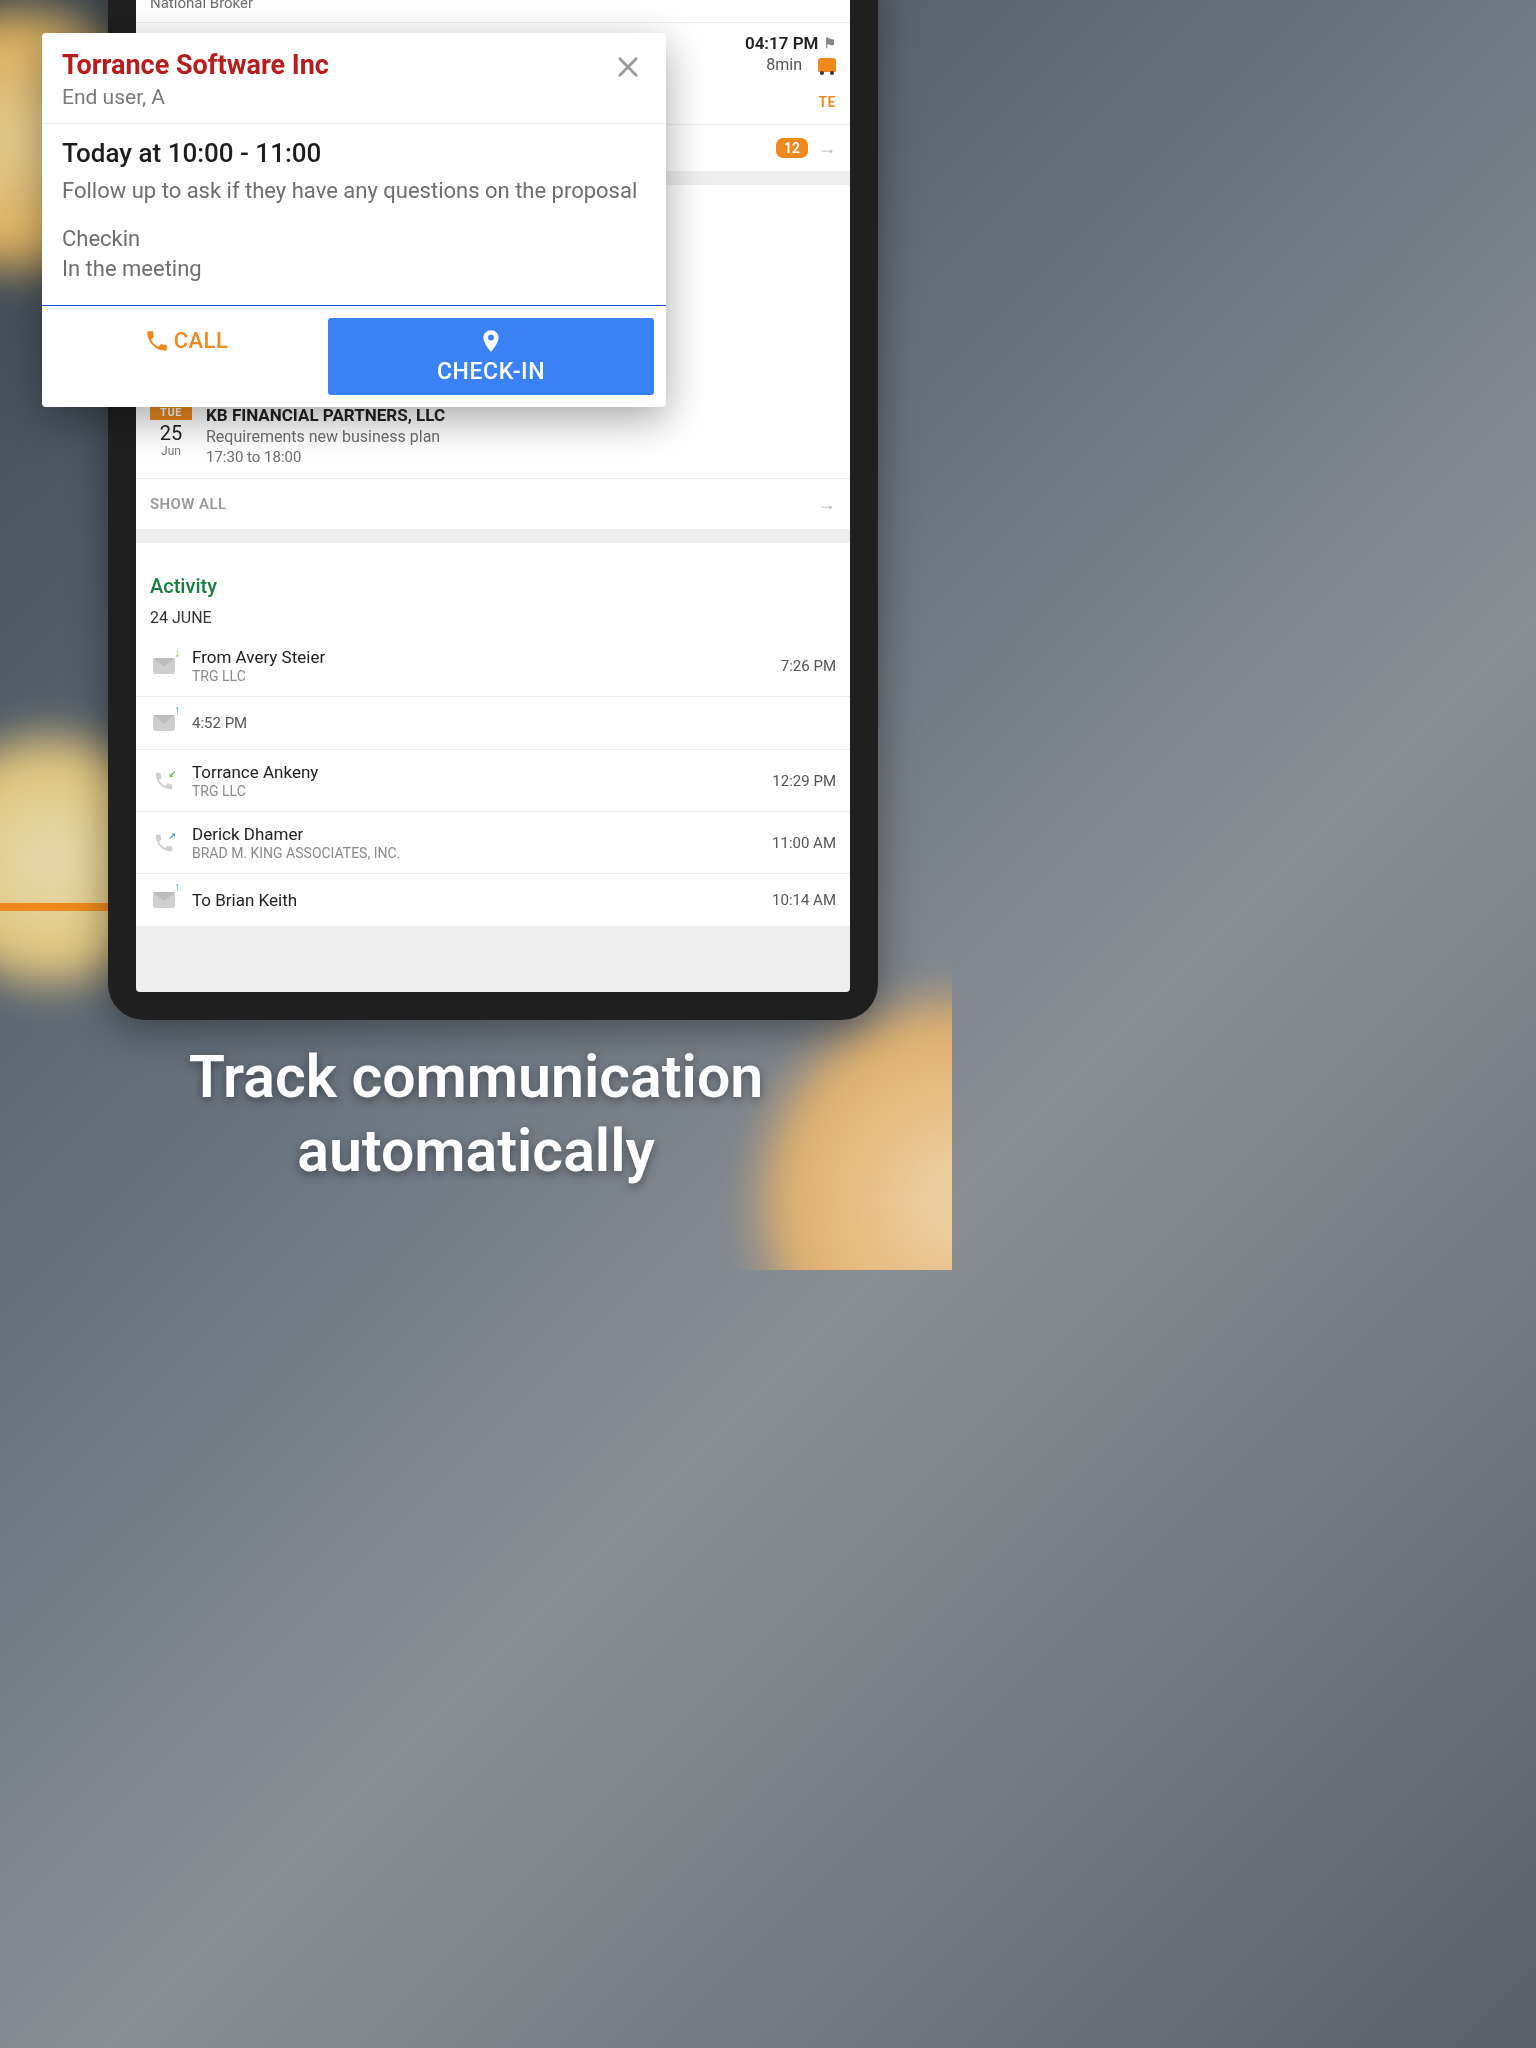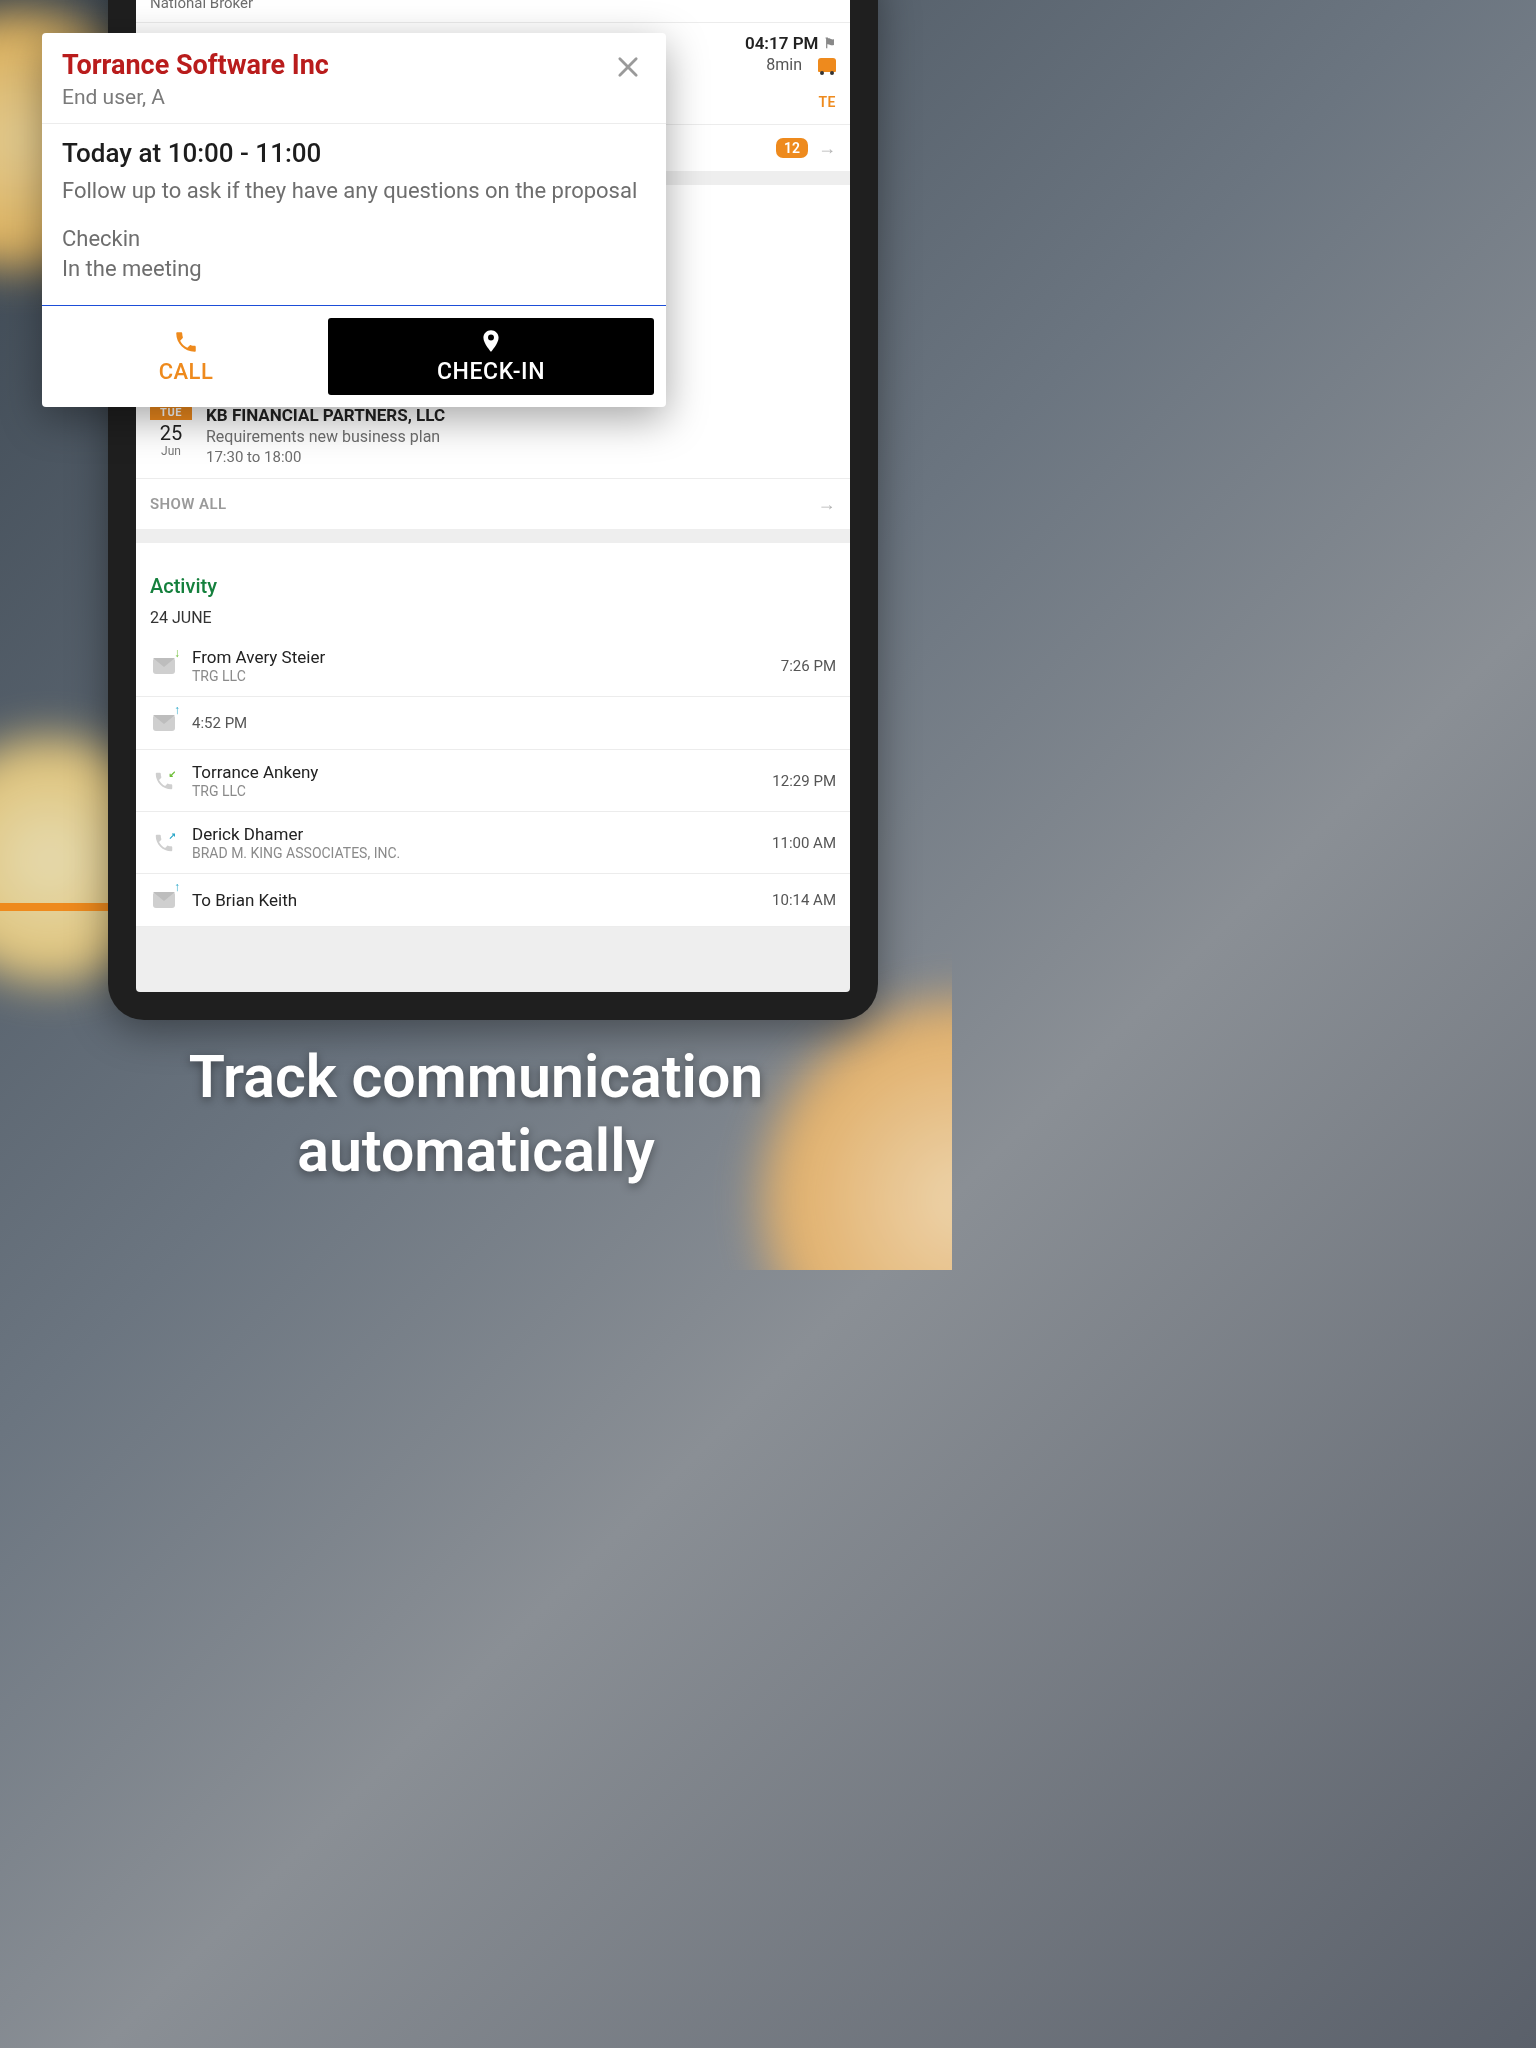--- a/index.html
+++ b/index.html
@@ -99,23 +99,23 @@
   .m-head-text { flex:1; }
   .m-title { font-size:27px; font-weight:700; color:#b91c1c; }
   .m-sub { font-size:21px; color:#7a7a7a; margin-top:4px;}
   .m-close { color:#9a9a9a; cursor:pointer; padding:4px;}
   .m-close svg { width:28px; height:28px; }
   .m-body { padding:14px 20px 20px 20px; border-bottom:1px solid #1d4ed8;}
   .m-time { font-size:26px; font-weight:500; color:#1d1d1d; }
   .m-desc { font-size:22px; color:#6e6e6e; margin-top:8px; line-height:1.35;}
   .m-status { font-size:22px; color:#6e6e6e; margin-top:18px; line-height:1.4;}
   .m-actions { display:flex; gap:10px; padding:12px 12px;}
-  .btn-call { flex:0 0 44%; display:flex; flex-direction:column; align-items:center; justify-content:center; gap:4px; color:#ee8a1d; font-size:22px; font-weight:500; padding:10px 0; cursor:pointer; letter-spacing:0.5px;}
+  .btn-call { flex:0 0 44%; display:flex; align-items:flex-start; justify-content:center; gap:4px; color:#ee8a1d; font-size:22px; font-weight:500; padding:10px 0; cursor:pointer; letter-spacing:0.5px;}
   .btn-call svg { width:26px; height:26px; }
-  .btn-checkin { flex:1; background:#000000; color:#fff; display:flex; flex-direction:column; align-items:center; justify-content:center; gap:4px; font-size:23px; font-weight:500; padding:10px 0; border-radius:3px; cursor:pointer; letter-spacing:0.6px;}
+  .btn-checkin { flex:1; background:#3b82f6; color:#fff; display:flex; flex-direction:column; align-items:center; justify-content:center; gap:4px; font-size:23px; font-weight:500; padding:10px 0; border-radius:3px; cursor:pointer; letter-spacing:0.6px;}
   .btn-checkin svg { width:26px; height:26px; }
 
   .tagline {
     position:absolute;
     left:0; right:0;
     top:1040px;
     text-align:center;
     color:#fff;
     font-size:59px;
     font-weight:600;

